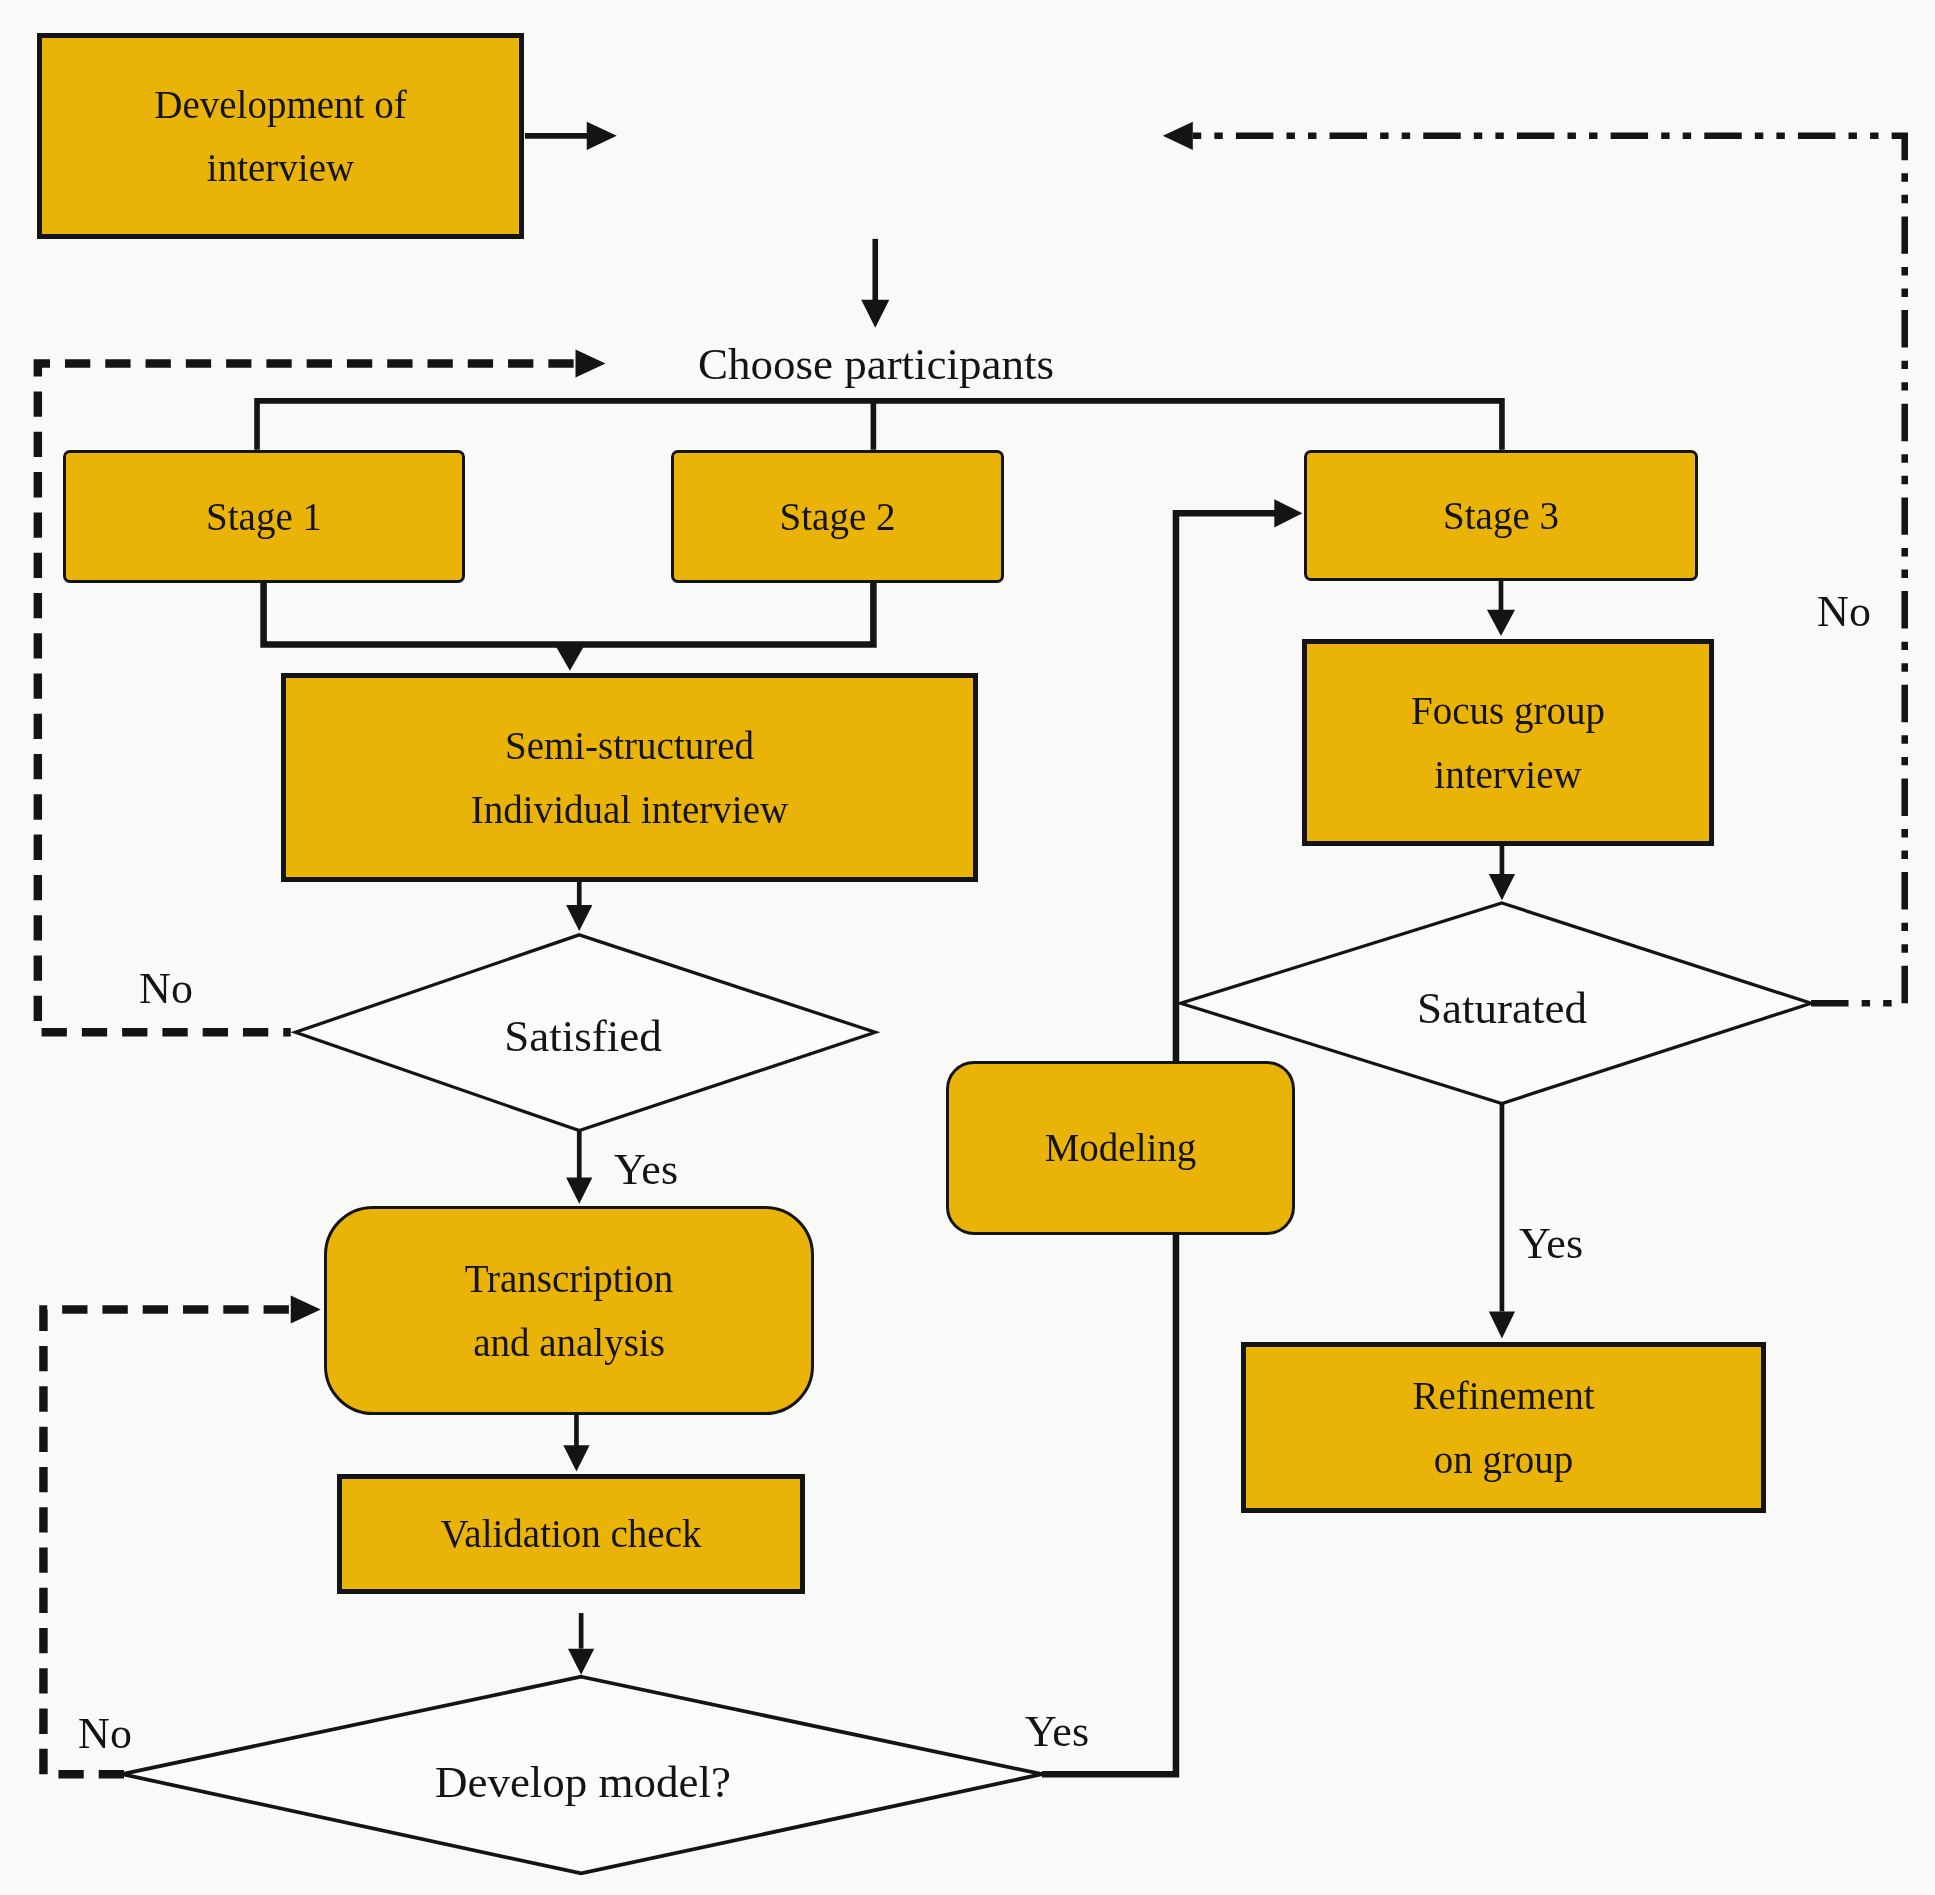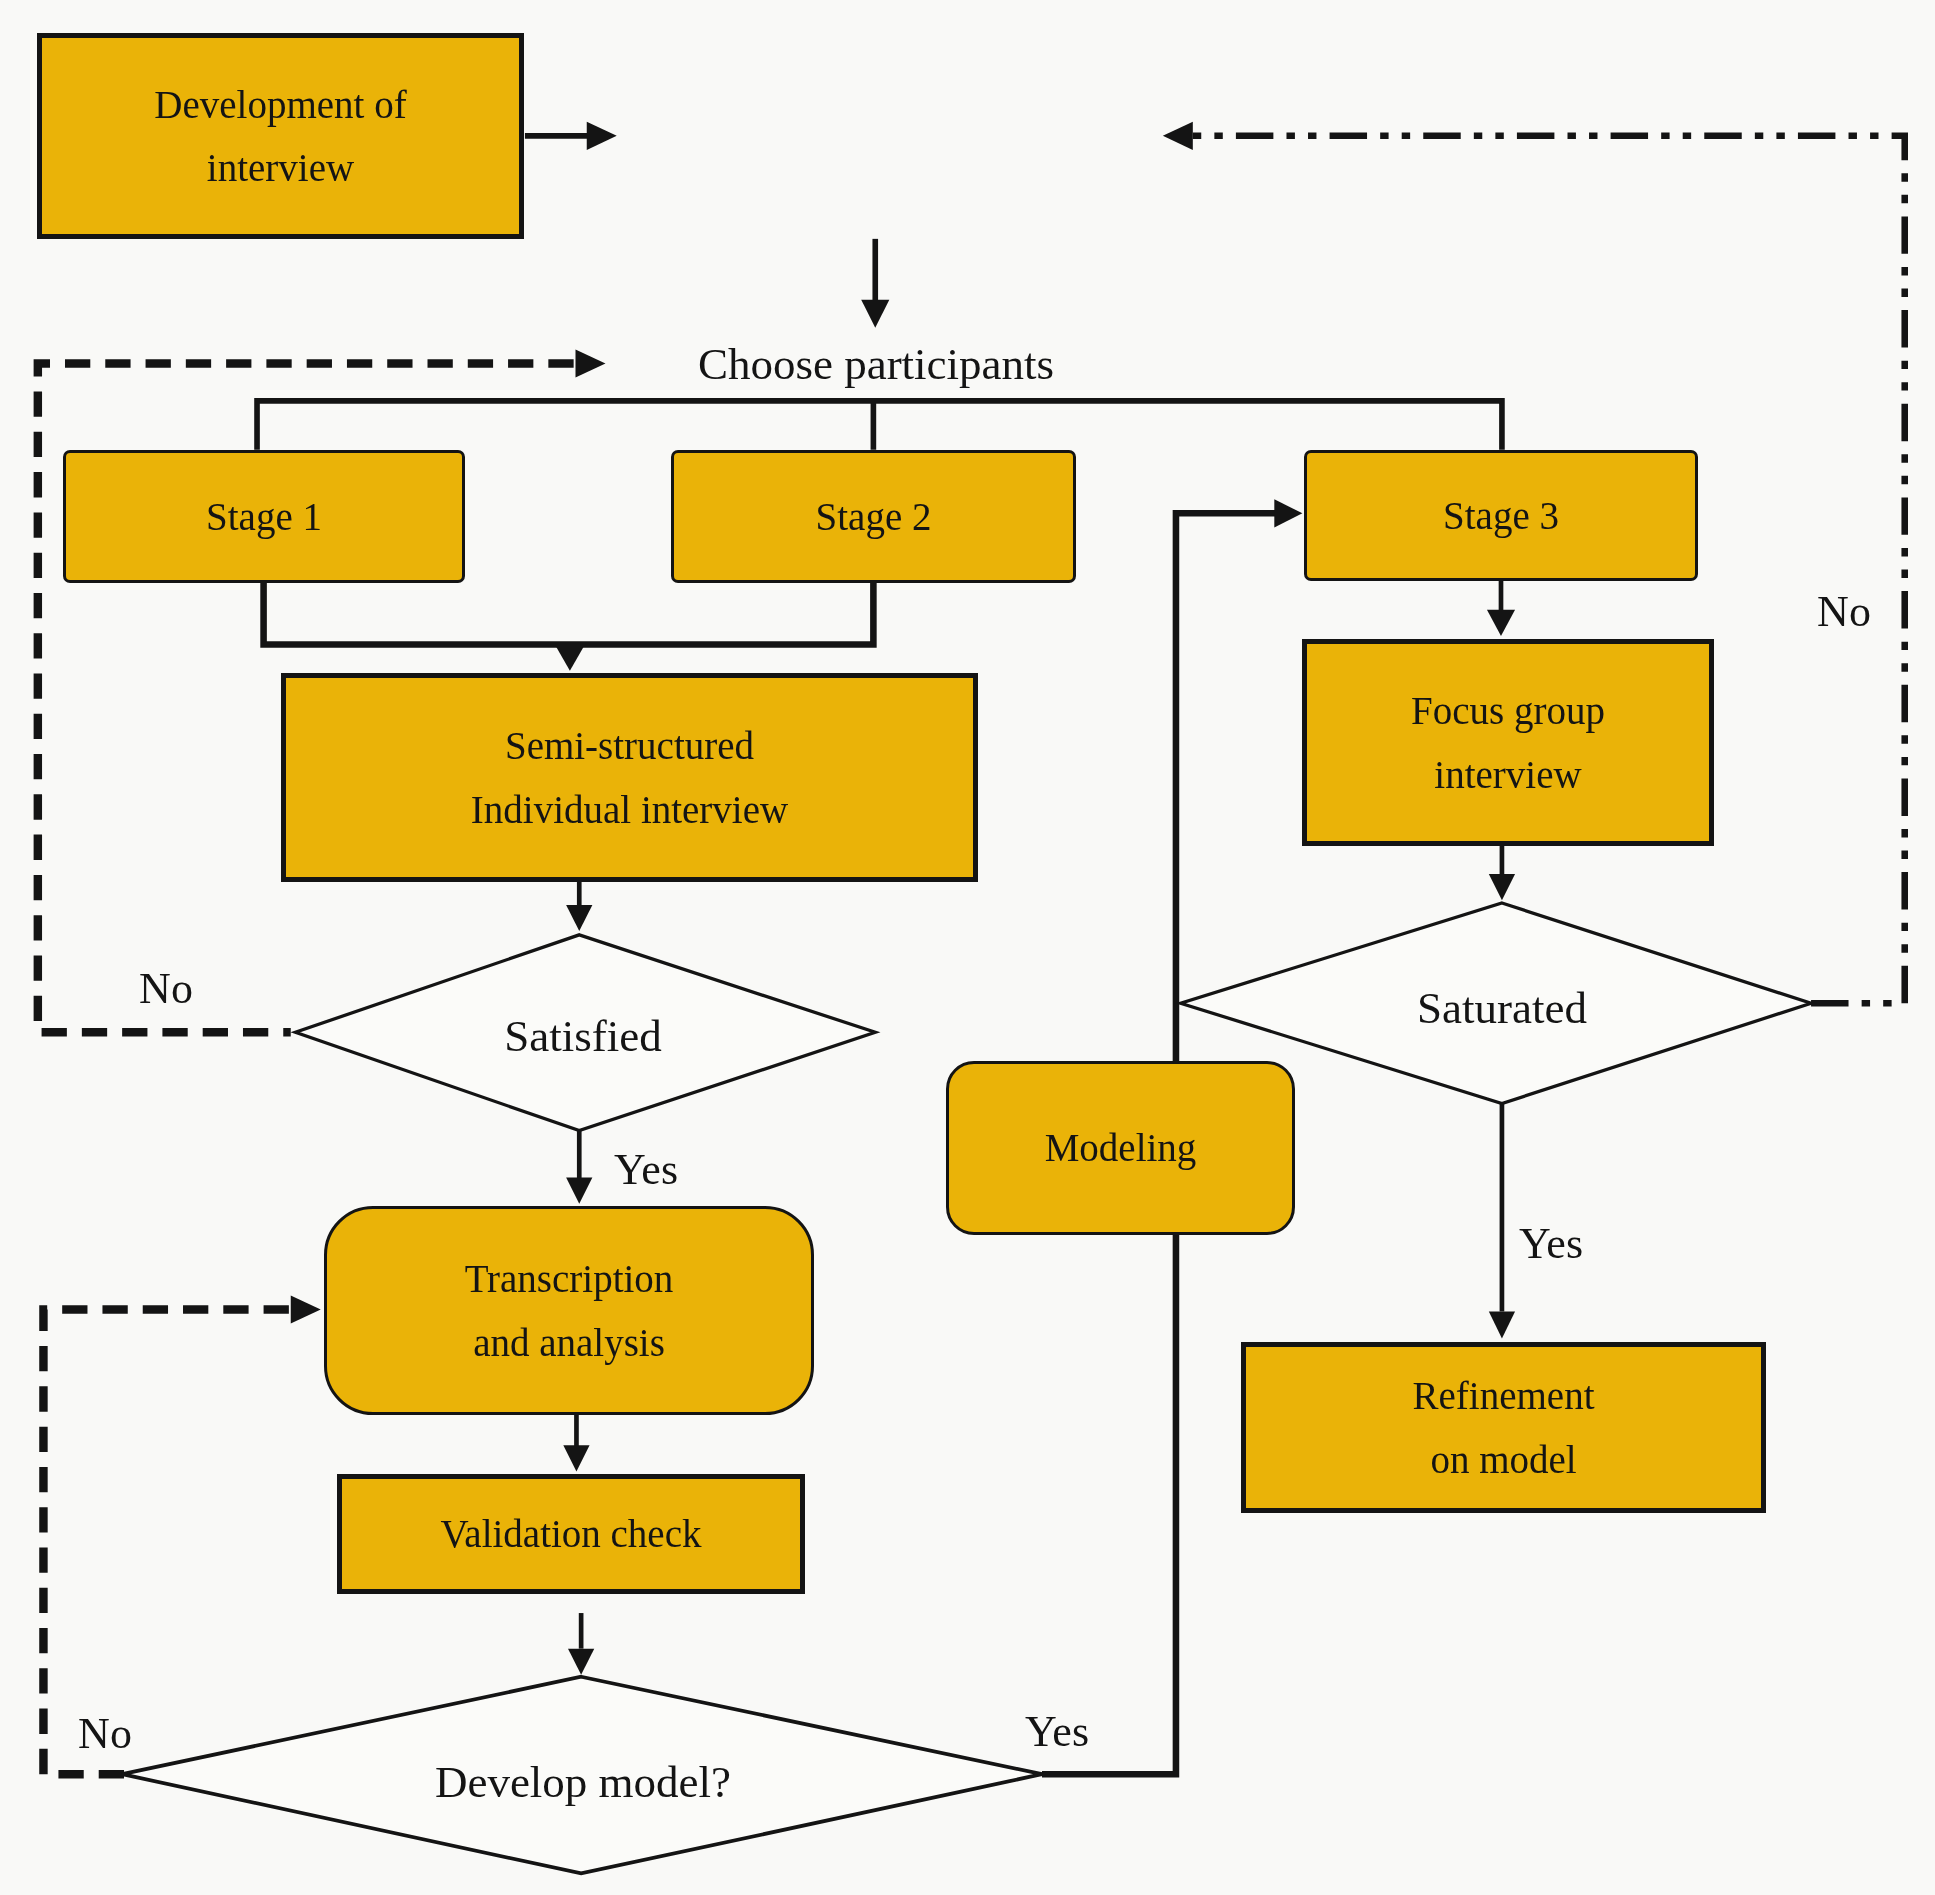--- a/index.html
+++ b/index.html
@@ -105,21 +105,21 @@
 interview</span>
   </div>
 
 
   <div class="lbl" style="left:876px;top:364px;">Choose participants</div>
 
   <div class="node stage" style="left:63px;top:450px;width:402px;height:133px;">
     <span>Stage 1</span>
   </div>
 
-  <div class="node stage" style="left:671px;top:450px;width:405px;height:133px;justify-content:center;">
+  <div class="node stage" style="left:671px;top:450px;width:333px;height:133px;justify-content:center;">
     <span>Stage 2</span>
   </div>
 
   <div class="node stage" style="left:1304px;top:450px;width:394px;height:131px;">
     <span>Stage 3</span>
   </div>
 
   <div class="node" style="left:281px;top:673px;width:697px;height:209px;">
     <span>Semi-structured
 Individual interview</span>
@@ -144,21 +144,21 @@
 
   <div class="node" style="left:1302px;top:639px;width:412px;height:207px;">
     <span>Focus group
 interview</span>
   </div>
 
   <div class="lbl" style="left:1502px;top:1008px;">Saturated</div>
 
   <div class="node" style="left:1241px;top:1342px;width:525px;height:171px;">
     <span>Refinement
-on model</span>
+on group</span>
   </div>
 
   <div class="lbl small" style="left:166px;top:988px;">No</div>
   <div class="lbl small" style="left:646px;top:1169px;">Yes</div>
   <div class="lbl small" style="left:105px;top:1733px;">No</div>
   <div class="lbl small" style="left:1057px;top:1731px;">Yes</div>
   <div class="lbl small" style="left:1844px;top:611px;">No</div>
   <div class="lbl small" style="left:1551px;top:1243px;">Yes</div>
 
 </div>

